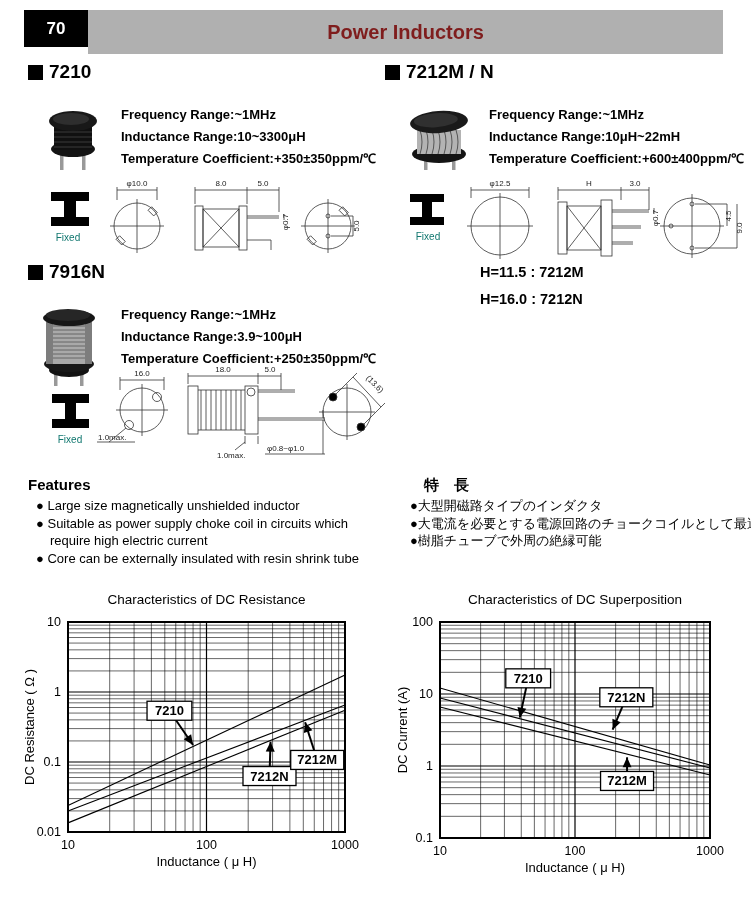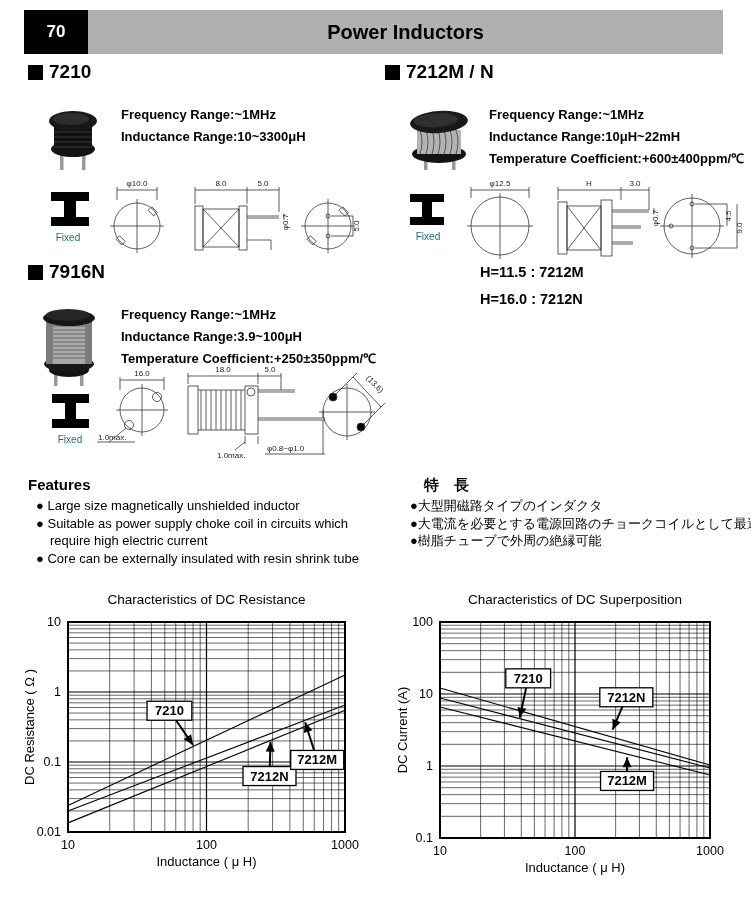--- a/index.html
+++ b/index.html
@@ -1,24 +1,24 @@
 <!DOCTYPE html>
 <html><head>
 <meta charset="utf-8">
 <style>
   html,body{margin:0;padding:0;background:#fff;}
   #page{position:relative;width:751px;height:898px;background:#fff;overflow:hidden;
         font-family:"Liberation Sans",sans-serif;color:#000;}
   .abs{position:absolute;}
   
-  .pagenum{left:24px;top:10px;width:64px;height:44px;background:#000;color:#fff;
+  .pagenum{left:24px;top:10px;width:64px;height:37px;background:#000;color:#fff;
            font-weight:bold;font-size:17px;display:flex;align-items:center;justify-content:center;}
   .titlebar{left:88px;top:10px;width:635px;height:44px;background:#b0b0b0;
             display:flex;align-items:center;justify-content:center;}
-  .titlebar span{font-weight:bold;font-size:20px;color:#000000;}
+  .titlebar span{font-weight:bold;font-size:20px;color:#7f1d1d;}
   
   .sechead{display:flex;align-items:center;gap:6px;font-weight:bold;font-size:19px;}
   .sqmark{display:inline-block;width:15px;height:15px;background:#000;}
   
   .specs{font-weight:bold;font-size:13px;line-height:22px;white-space:nowrap;margin-left:6px;}
   
   .fixedlbl{font-size:10px;color:#0f766e;text-align:center;width:44px;}
   
   .variant{font-weight:bold;font-size:14.5px;}
   
@@ -60,20 +60,21 @@
     <line x1="16" y1="39" x2="54" y2="39" stroke="#3a3a3a"></line>
     <line x1="16" y1="44" x2="54" y2="44" stroke="#3a3a3a"></line>
     <line x1="16" y1="49" x2="54" y2="49" stroke="#3a3a3a"></line>
     <ellipse cx="35" cy="23" rx="24" ry="10" fill="#181818"></ellipse>
     <ellipse cx="33" cy="21" rx="18" ry="6" fill="#2e2e2e"></ellipse>
   </svg>
 
   <div class="abs specs" style="left:115px;top:104px;">
     <div>Frequency Range:~1MHz</div>
     <div>Inductance Range:10~3300μH</div>
+    <div>Temperature Coefficient:+350±350ppm/℃</div>
   </div>
 
   <svg class="abs" style="left:398px;top:100px;" width="82" height="72">
     <rect x="26" y="56" width="3.5" height="14" fill="#999"></rect>
     <rect x="54" y="56" width="3.5" height="14" fill="#999"></rect>
     <ellipse cx="41" cy="54" rx="27" ry="9" fill="#141414"></ellipse>
     <rect x="19" y="30" width="44" height="24" fill="#b3b3b3"></rect>
     <path d="M22,30 q4,12 0,24 M28,30 q4,12 0,24 M34,30 q4,12 0,24 M40,30 q4,12 0,24 M46,30 q4,12 0,24 M52,30 q4,12 0,24 M58,30 q4,12 0,24" stroke="#555" fill="none"></path>
     <ellipse cx="41" cy="22" rx="29" ry="11" fill="#1a1a1a" transform="rotate(-4 41 22)"></ellipse>
     <ellipse cx="38" cy="20" rx="22" ry="7" fill="#303030" transform="rotate(-4 41 22)"></ellipse>

